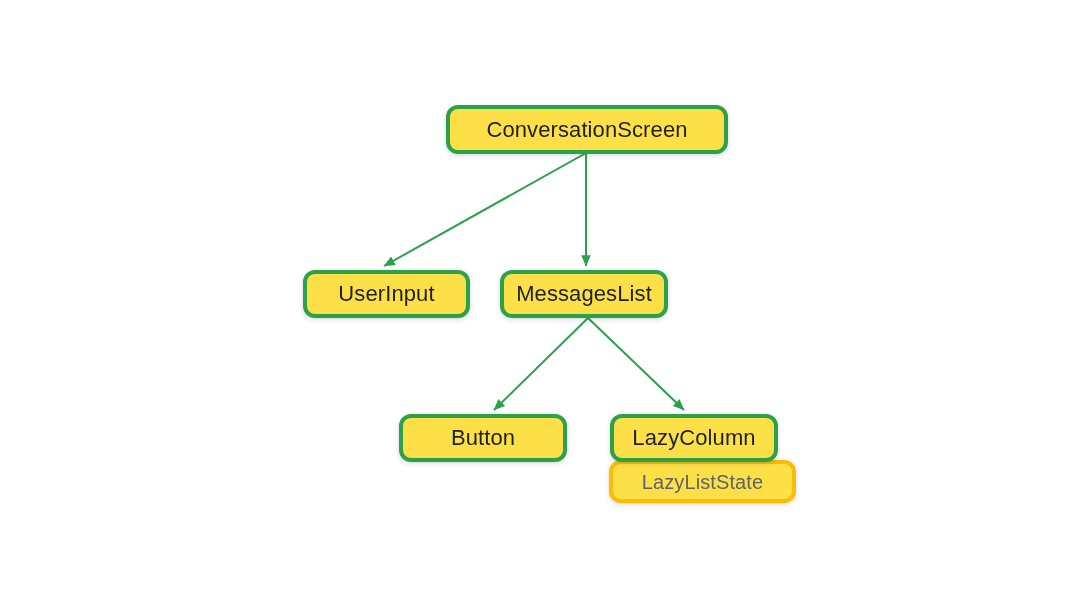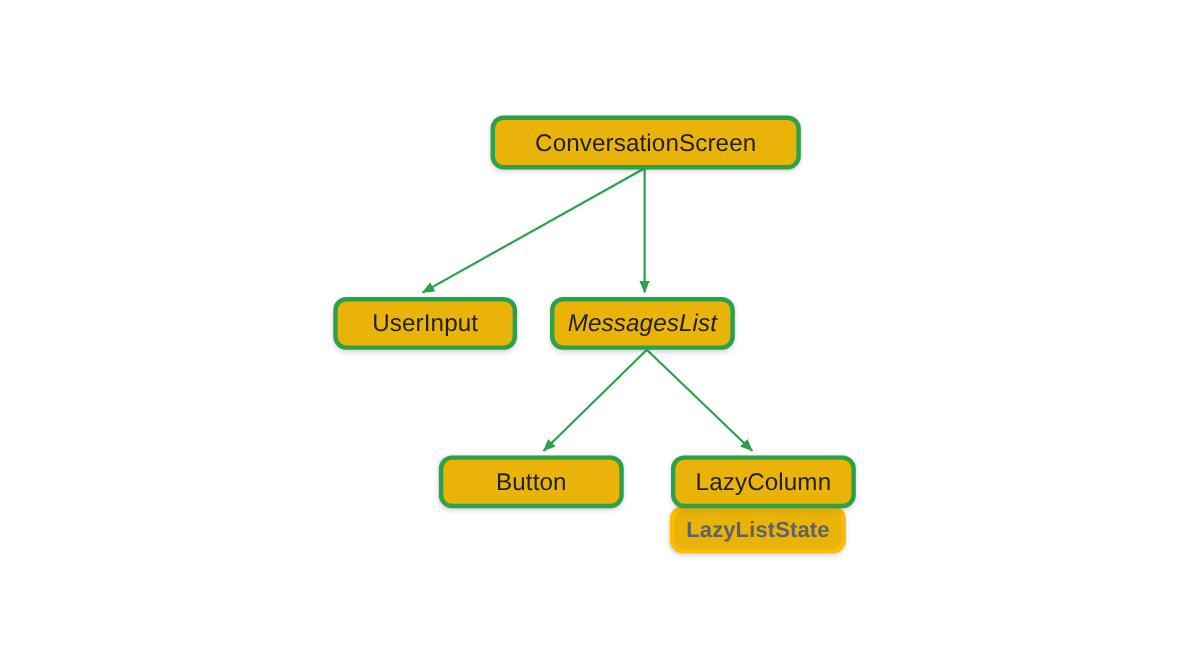--- a/index.html
+++ b/index.html
@@ -24,21 +24,21 @@
     width: 1080px;
     height: 608px;
     pointer-events: none;
   }
   .node {
     position: absolute;
     box-sizing: border-box;
     display: flex;
     align-items: center;
     justify-content: center;
-    background: #eab308;
+    background: #fde047;
     border-style: solid;
     border-radius: 12px;
     box-shadow: 0 2px 5px rgba(60,64,67,0.16), 0 0 2px rgba(60,64,67,0.10);
     white-space: nowrap;
   }
   .node-green {
     border-color: #2CA14B;
     border-width: 4px;
     color: #1f2023;
   }
@@ -52,24 +52,24 @@
     line-height: 1;
     letter-spacing: 0.1px;
   }
   .node-amber .node-label {
     font-size: 20px;
   }
 
   
   #node-conversationscreen { left: 446px; top: 105px; width: 282px; height: 49px; z-index: 3; }
   #node-userinput        { left: 303px; top: 270px; width: 167px; height: 48px; z-index: 3; }
-  #node-messageslist     { left: 500px; top: 270px; width: 168px; height: 48px; z-index: 3; font-style: italic; }
+  #node-messageslist     { left: 500px; top: 270px; width: 168px; height: 48px; z-index: 3; }
   #node-button           { left: 399px; top: 414px; width: 168px; height: 48px; z-index: 3; justify-content: center; }
   #node-lazycolumn       { left: 610px; top: 414px; width: 168px; height: 48px; z-index: 3; align-items: center; }
-  #node-lazyliststate    { left: 609px; top: 460px; width: 160px; height: 43px; z-index: 2; font-weight: bold; }
+  #node-lazyliststate    { left: 609px; top: 460px; width: 187px; height: 43px; z-index: 2; }
 </style>
 </head>
 <body>
 
 <div id="canvas">
 
   <svg id="edges" viewBox="0 0 1080 608" width="1080" height="608" xmlns="http://www.w3.org/2000/svg">
     <defs>
       <marker id="arrowhead" markerWidth="7" markerHeight="7" refX="5.4" refY="3" orient="auto" markerUnits="strokeWidth">
         <path d="M0,0.6 L5.6,3 L0,5.4 z" fill="#2CA14B"></path>

